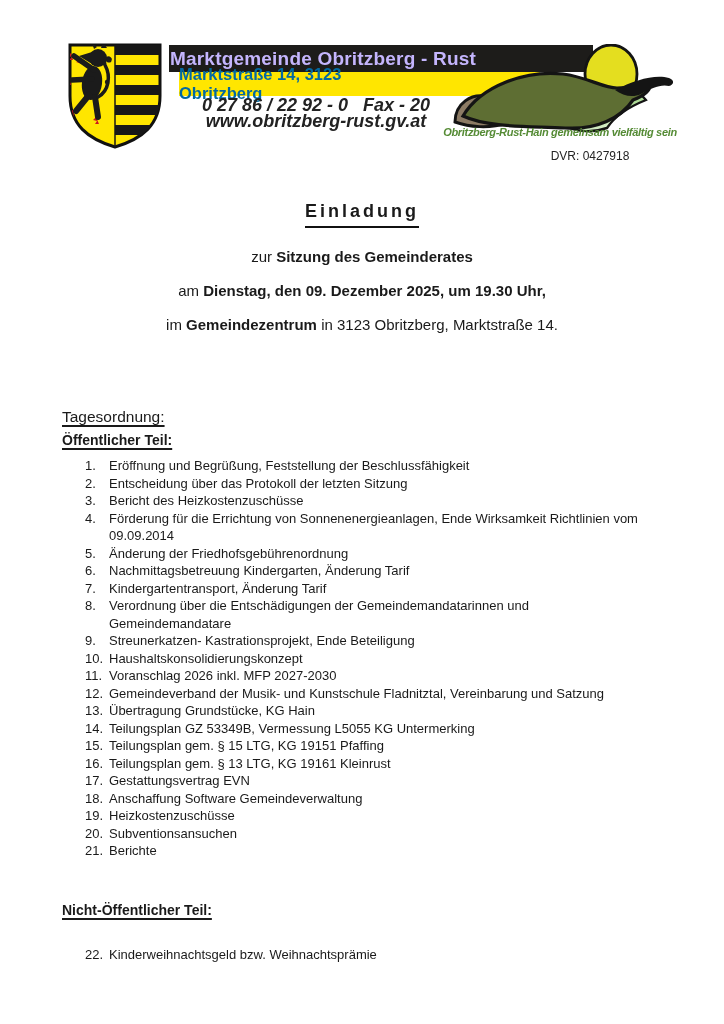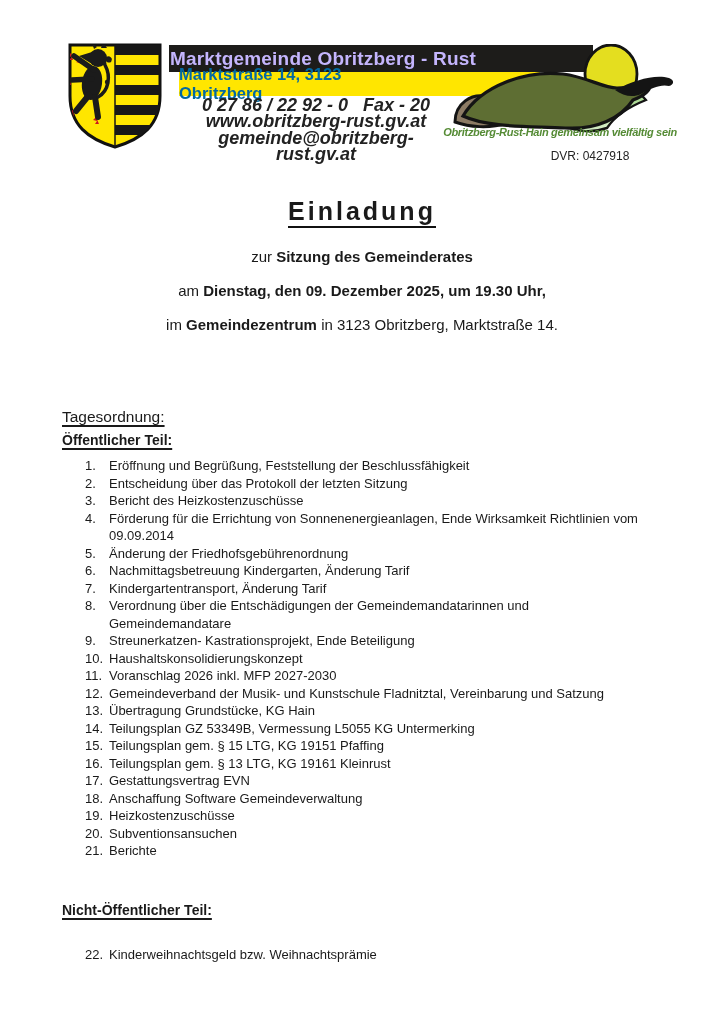--- a/index.html
+++ b/index.html
@@ -24,21 +24,21 @@
   .contact { position:absolute; left:190px; top:97px; width:252px; text-align:center; z-index:1;
     font-style:italic; font-weight:bold; font-size:18px; line-height:16.3px; color:#222; }
   .contact-line.phone { white-space:pre; }
   .logo { position:absolute; left:445px; top:44px; width:232px; height:100px; z-index:2; }
   .tagline { position:absolute; left:440px; top:126px; width:240px; z-index:3; text-align:center;
     color:#558b35; font-style:italic; font-weight:bold; font-size:11px; letter-spacing:-0.3px; }
   .dvr { position:absolute; left:530px; top:149px; width:120px; text-align:center;
     font-size:12px; color:#242424; }
   
   .content { padding:0 62px; }
-  .title { margin:28px 0 0; text-align:center; font-size:25px; line-height:26px; font-weight:bold; }
+  .title { margin:28px 0 0; text-align:center; font-size:18px; line-height:26px; font-weight:bold; }
   .title-inner { display:inline-block; letter-spacing:3px; border-bottom:2.5px solid #111; padding-bottom:2px; }
   .intro { margin:16px 0 0; text-align:center; font-size:15px; line-height:18px; }
   .intro.first { margin-top:20px; }
   .intro b { font-weight:bold; }
   .agenda-h { margin:73px 0 0; font-size:15.5px; line-height:19px; font-weight:normal;
     text-decoration:underline; text-decoration-thickness:2px; text-underline-offset:3px; }
   .section-h { margin:5px 0 0; font-size:14px; line-height:18px; font-weight:bold;
     text-decoration:underline; text-decoration-thickness:1.8px; text-underline-offset:3px; }
   .section-h.nonpublic { margin-top:41px; }
   ol.agenda-list { list-style:none; margin:8px 0 0 23px; padding:0; counter-reset:agenda;
@@ -103,21 +103,20 @@
     <div class="bar-black">
       <div class="bar-black-text">Marktgemeinde Obritzberg - Rust</div>
     </div>
     <div class="bar-yellow">
       <div class="bar-yellow-text">Marktstraße 14, 3123 Obritzberg</div>
     </div>
 
     <div class="contact">
       <div class="contact-line phone">0 27 86 / 22 92 - 0   Fax - 20</div>
       <div class="contact-line">www.obritzberg-rust.gv.at</div>
-      <div class="contact-line">gemeinde@obritzberg-rust.gv.at</div>
     </div>
 
     <svg class="logo" viewBox="0 0 232 100" aria-hidden="true">
       <defs>
         <linearGradient id="gGrad" x1="0" y1="0" x2="0.7" y2="1">
           <stop offset="0" stop-color="#55b52a"></stop>
           <stop offset="1" stop-color="#eef7e6"></stop>
         </linearGradient>
       </defs>
       <ellipse cx="166" cy="30" rx="26" ry="29" fill="#e4de1f" stroke="#141414" stroke-width="2.8"></ellipse>

